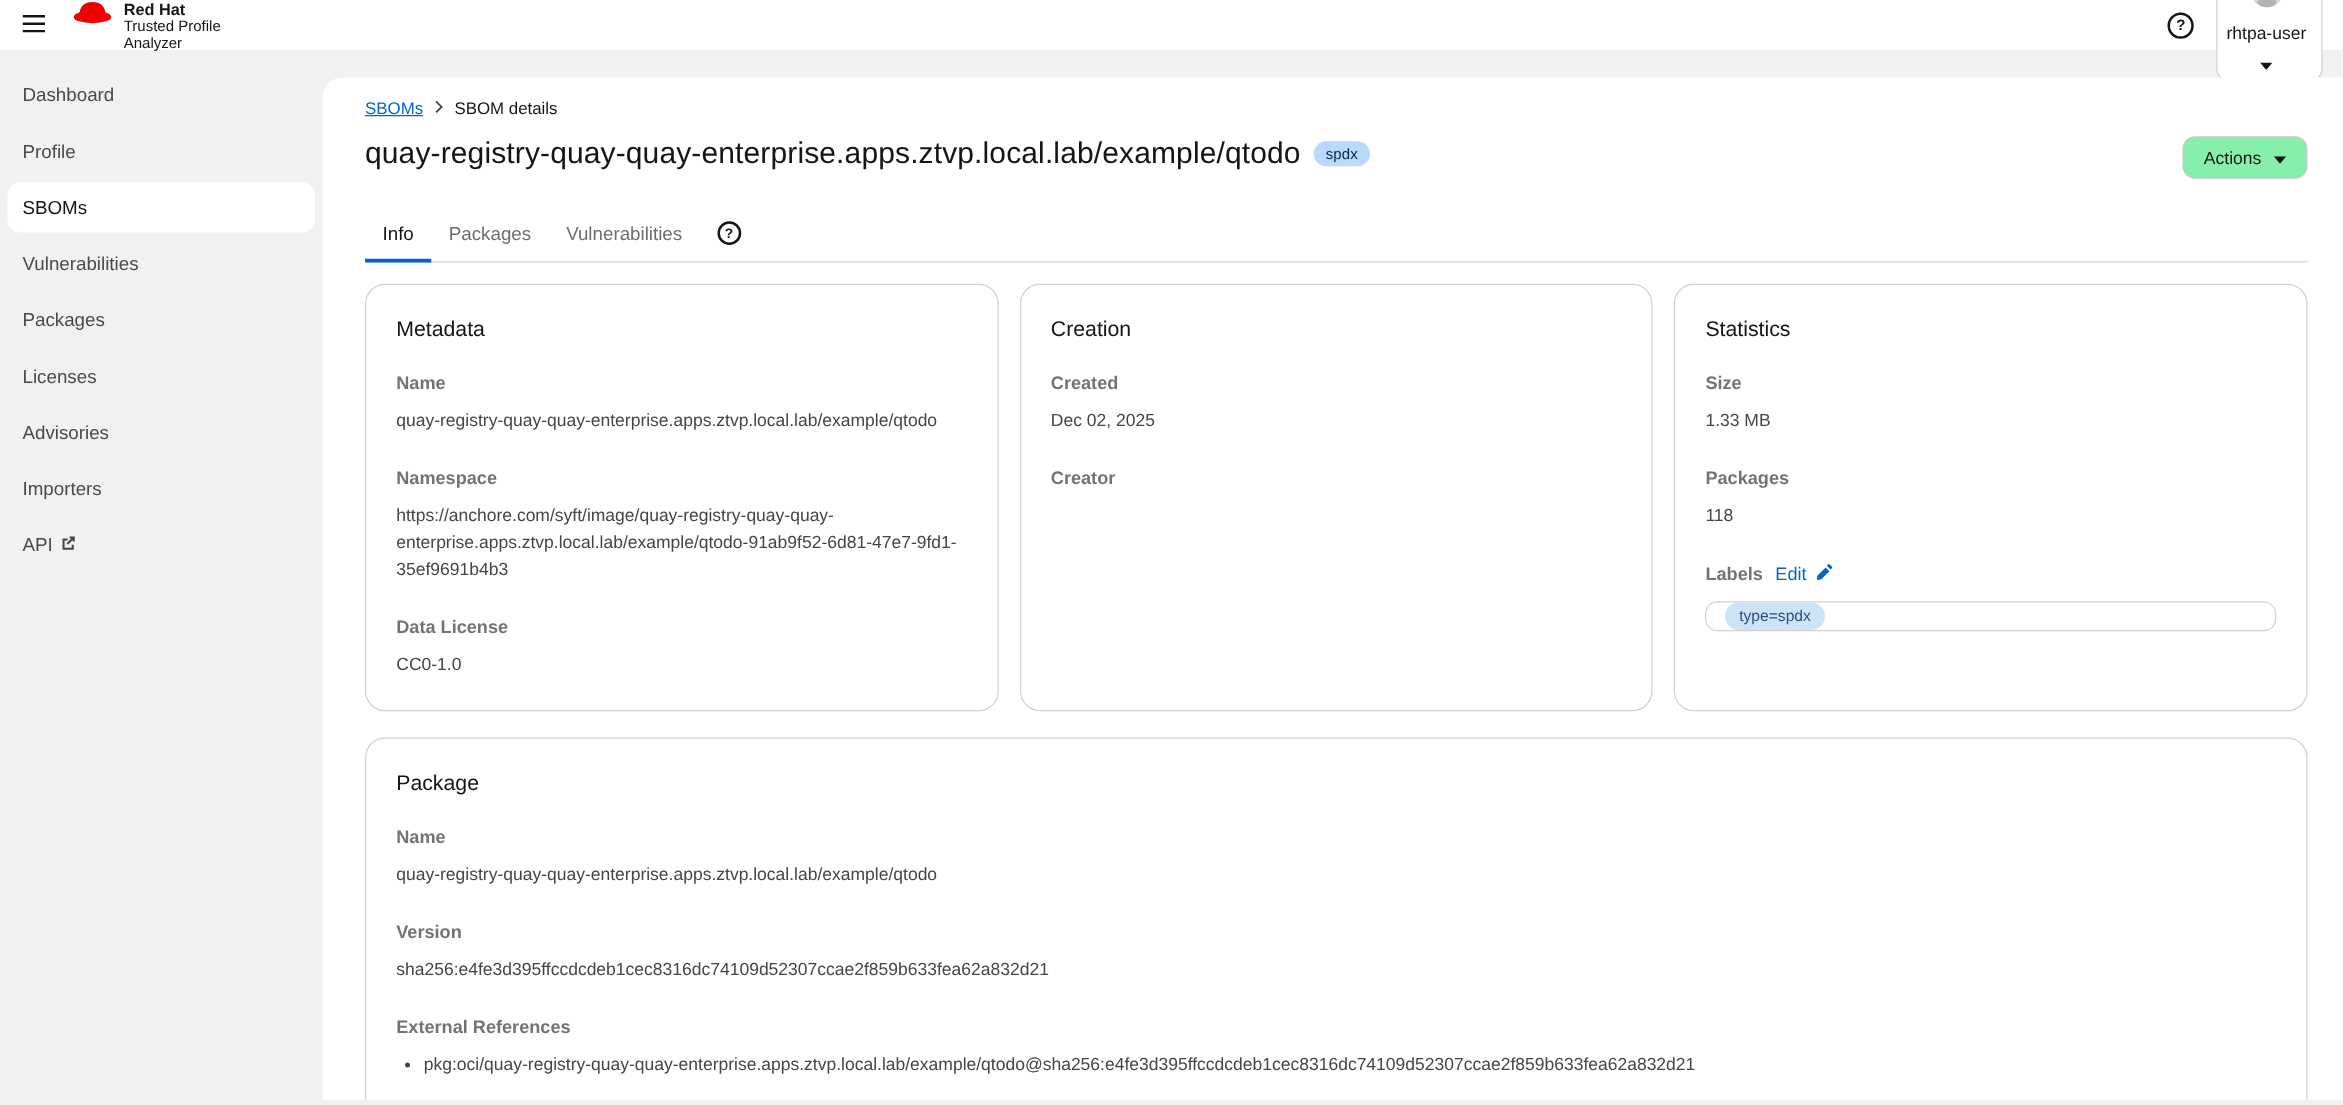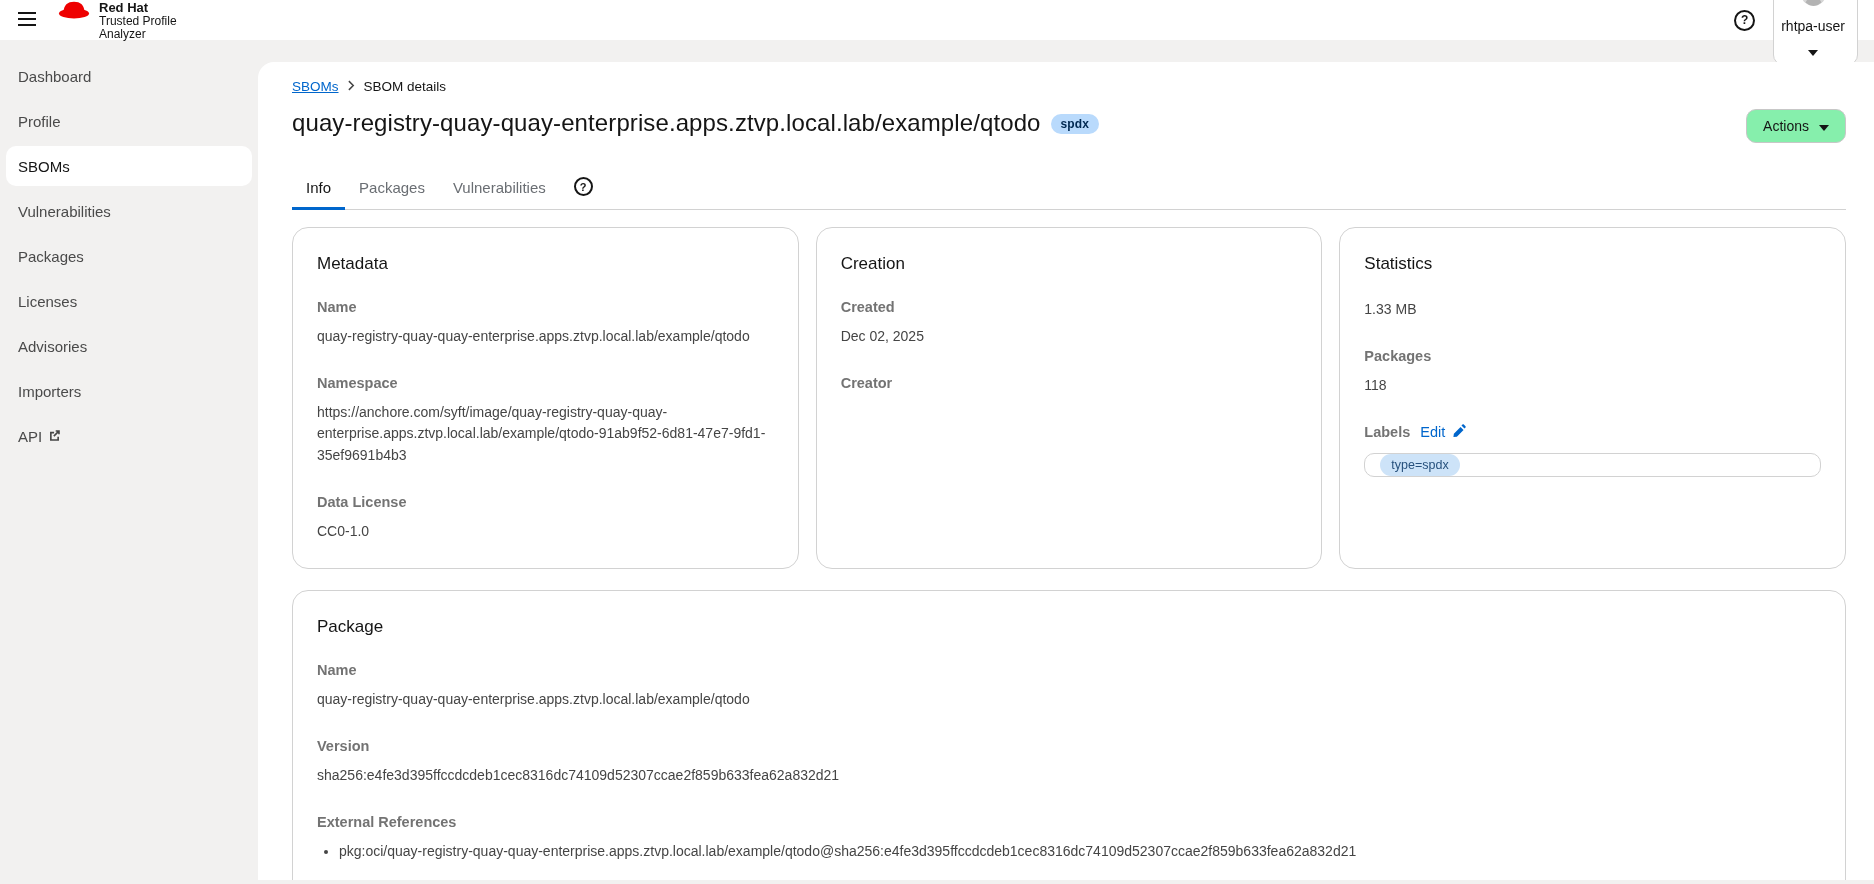--- a/index.html
+++ b/index.html
@@ -40,21 +40,21 @@
 
   .breadcrumb { display:flex; align-items:center; gap:9px; font-size:13.5px; }
   .crumb-link { color:#0066cc; text-decoration:underline; cursor:pointer; }
   .crumb-current { color:#151515; }
 
   .title-row { display:flex; justify-content:space-between; align-items:flex-start;
                margin-top:15px; }
   .page-title { font-size:24px; font-weight:500; color:#151515; letter-spacing:.1px; }
   .badge { display:inline-block; background:#b9dafc; color:#002952; font-size:12px;
            border-radius:11px; padding:3px 10px; margin-left:10px; vertical-align:3px;
-           font-weight:700; }
+           font-weight:400; }
   .actions-btn { display:inline-flex; align-items:center; gap:10px; background:#86efac;
                  border:1px solid #c7c7c7; border-radius:10px; padding:8px 16px;
                  font-size:14px; color:#151515; cursor:pointer;
                  font-family:"Liberation Sans", sans-serif; }
 
   .tabs { display:flex; align-items:center; margin-top:27px; border-bottom:1px solid #d2d2d2; }
   .tab { background:none; border:none; font-size:15px; color:#6a6e73; padding:9px 14px 11px;
          cursor:pointer; font-family:"Liberation Sans", sans-serif; border-bottom:3px solid transparent;
          margin-bottom:-1px; }
   .tab.active { color:#151515; border-bottom-color:#0066cc; }
@@ -213,20 +213,21 @@
           </div>
           <div class="field">
             <div class="field-label">Creator</div>
             <div class="field-value"></div>
           </div>
         </section>
 
         <section class="card">
           <div class="card-title">Statistics</div>
           <div class="field">
+            <div class="field-label">Size</div>
             <div class="field-value">1.33 MB</div>
           </div>
           <div class="field">
             <div class="field-label">Packages</div>
             <div class="field-value">118</div>
           </div>
           <div class="field">
             <div class="labels-head">
               <span class="field-label" style="margin-bottom:0">Labels</span>
               <a class="edit-link">

